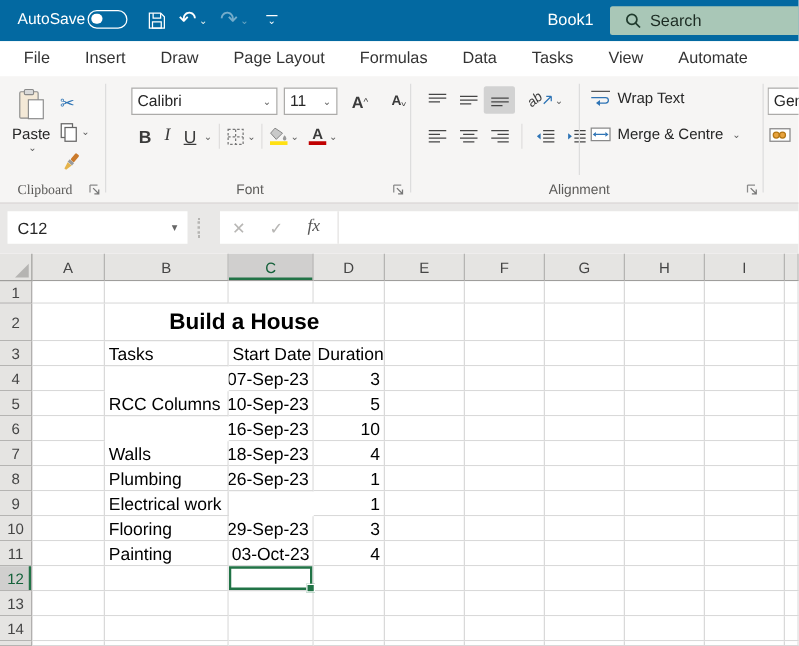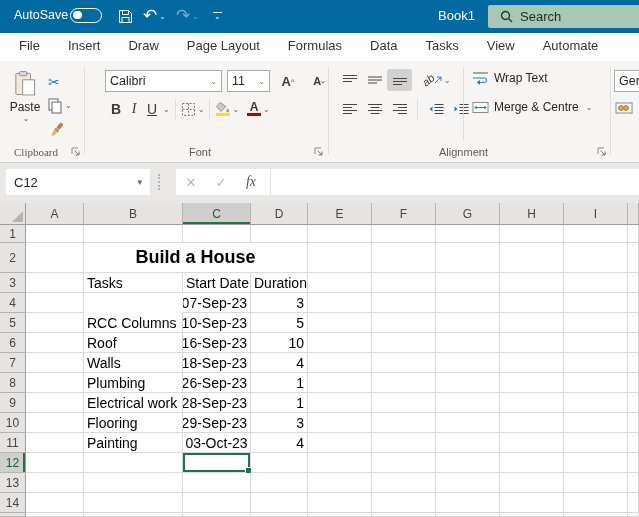--- a/index.html
+++ b/index.html
@@ -423,21 +423,20 @@
       <div class="cell ar" style="grid-area: 6 / 4;">10-Sep-23</div>
       <div class="cell ar" style="grid-area: 6 / 5;">5</div>
       <div class="cell" style="grid-area: 6 / 6;"></div>
       <div class="cell" style="grid-area: 6 / 7;"></div>
       <div class="cell" style="grid-area: 6 / 8;"></div>
       <div class="cell" style="grid-area: 6 / 9;"></div>
       <div class="cell" style="grid-area: 6 / 10;"></div>
       <div class="cell" style="grid-area: 6 / 11;"></div>
       <div class="rh" style="grid-area: 7 / 1;">6</div>
       <div class="cell" style="grid-area: 7 / 2;"></div>
-      <div class="cell al" style="grid-area: 7 / 3;">Roof</div>
       <div class="cell ar" style="grid-area: 7 / 4;">16-Sep-23</div>
       <div class="cell ar" style="grid-area: 7 / 5;">10</div>
       <div class="cell" style="grid-area: 7 / 6;"></div>
       <div class="cell" style="grid-area: 7 / 7;"></div>
       <div class="cell" style="grid-area: 7 / 8;"></div>
       <div class="cell" style="grid-area: 7 / 9;"></div>
       <div class="cell" style="grid-area: 7 / 10;"></div>
       <div class="cell" style="grid-area: 7 / 11;"></div>
       <div class="rh" style="grid-area: 8 / 1;">7</div>
       <div class="cell" style="grid-area: 8 / 2;"></div>
@@ -457,21 +456,20 @@
       <div class="cell ar" style="grid-area: 9 / 5;">1</div>
       <div class="cell" style="grid-area: 9 / 6;"></div>
       <div class="cell" style="grid-area: 9 / 7;"></div>
       <div class="cell" style="grid-area: 9 / 8;"></div>
       <div class="cell" style="grid-area: 9 / 9;"></div>
       <div class="cell" style="grid-area: 9 / 10;"></div>
       <div class="cell" style="grid-area: 9 / 11;"></div>
       <div class="rh" style="grid-area: 10 / 1;">9</div>
       <div class="cell" style="grid-area: 10 / 2;"></div>
       <div class="cell al" style="grid-area: 10 / 3;">Electrical work</div>
-      <div class="cell ar" style="grid-area: 10 / 4;">28-Sep-23</div>
       <div class="cell ar" style="grid-area: 10 / 5;">1</div>
       <div class="cell" style="grid-area: 10 / 6;"></div>
       <div class="cell" style="grid-area: 10 / 7;"></div>
       <div class="cell" style="grid-area: 10 / 8;"></div>
       <div class="cell" style="grid-area: 10 / 9;"></div>
       <div class="cell" style="grid-area: 10 / 10;"></div>
       <div class="cell" style="grid-area: 10 / 11;"></div>
       <div class="rh" style="grid-area: 11 / 1;">10</div>
       <div class="cell" style="grid-area: 11 / 2;"></div>
       <div class="cell al" style="grid-area: 11 / 3;">Flooring</div>

